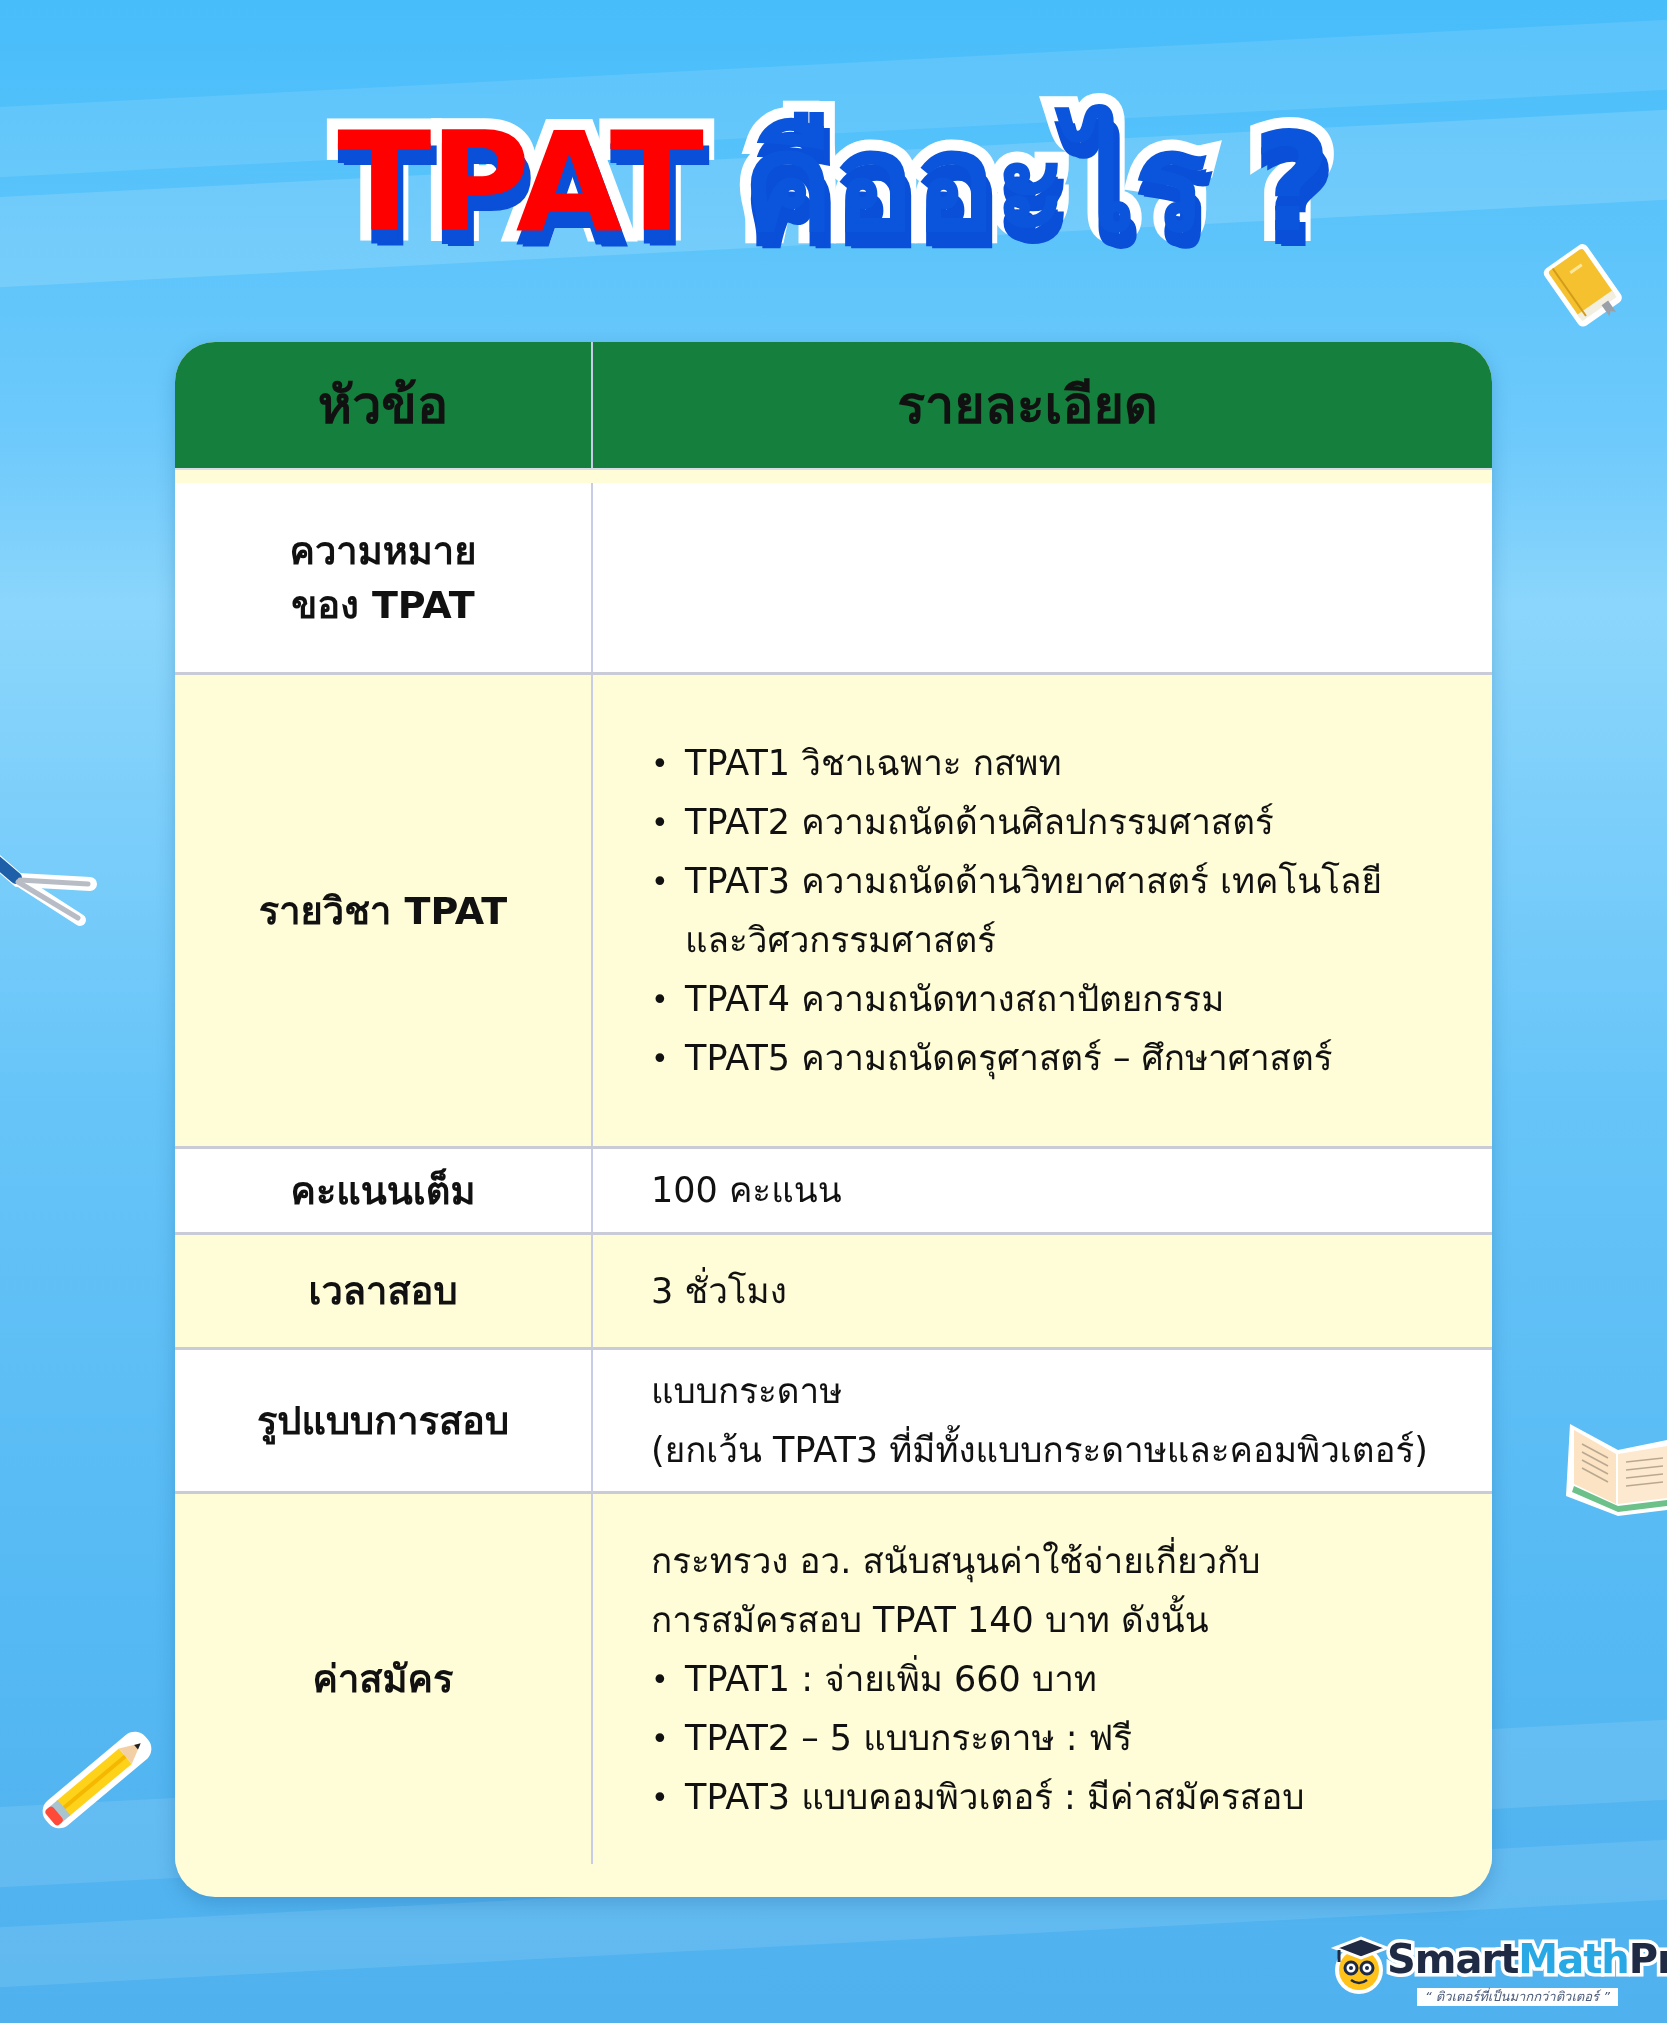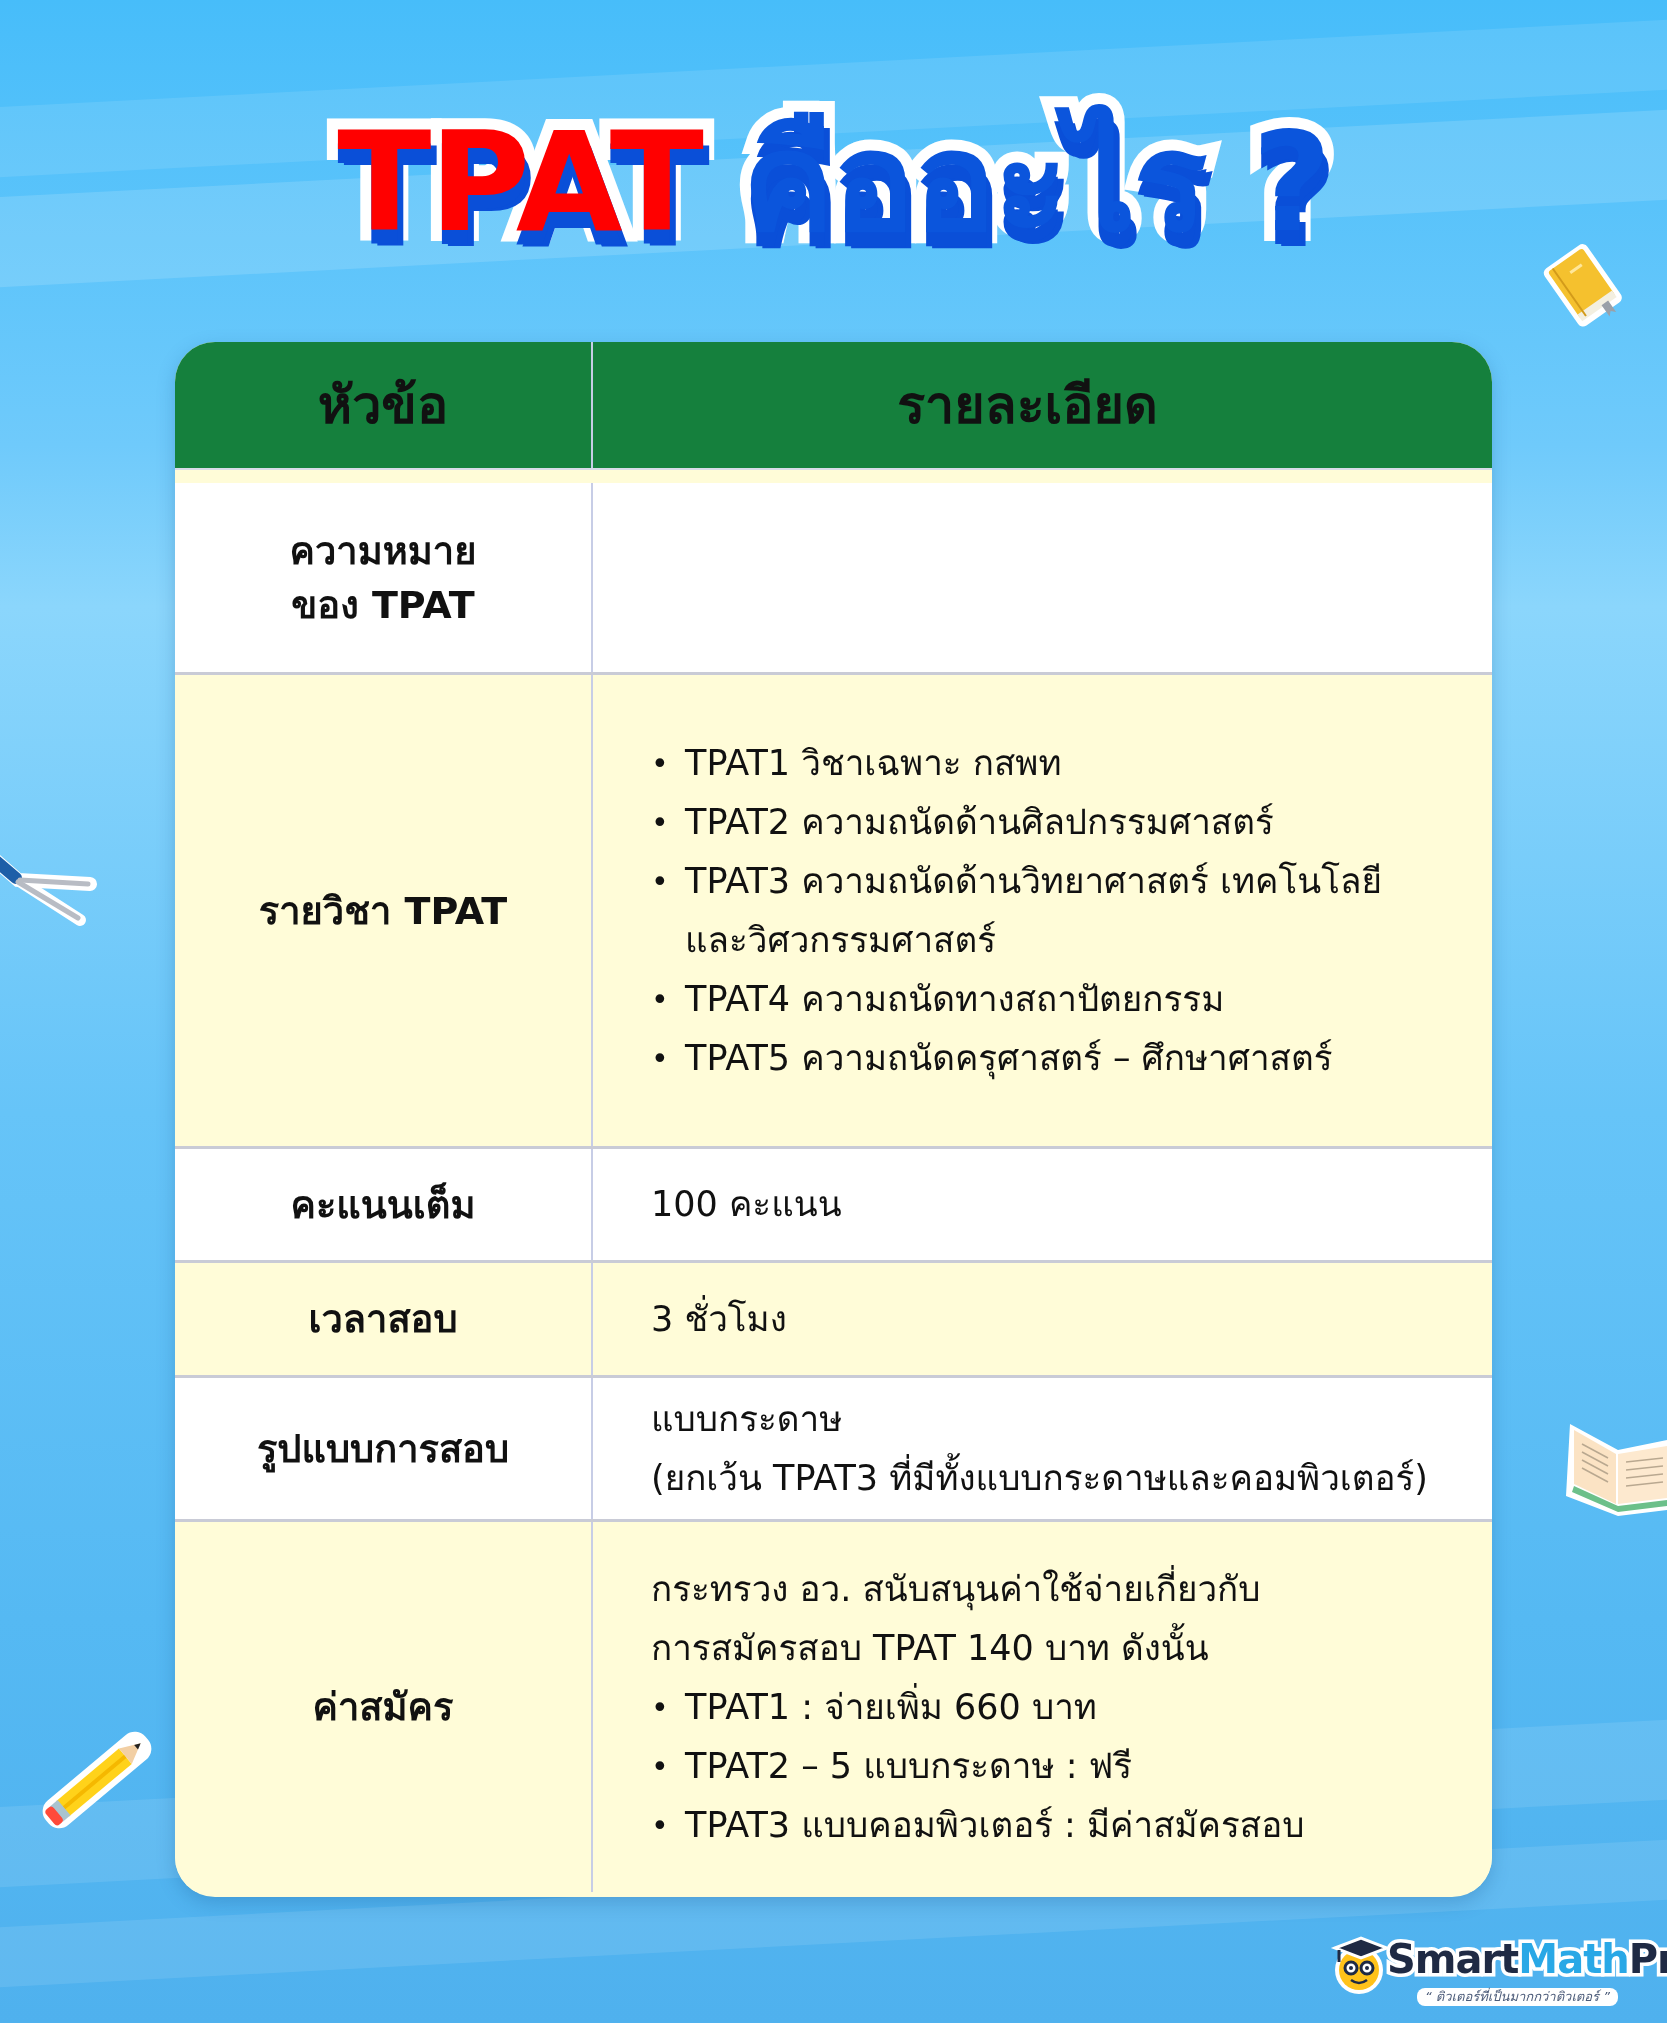--- a/index.html
+++ b/index.html
@@ -60,21 +60,21 @@
   }
   .logo .brand {
     position: absolute; left: 62px; top: 4px; font-family: "DejaVu Sans", sans-serif; font-weight: bold; font-size: 40px;
     letter-spacing: -1px;
     -webkit-text-stroke: 7px #ffffff; paint-order: stroke fill;
   }
   .logo .b1 { color: #1f2a44; }
   .logo .b2 { color: #29a8e6; }
   .logo .tag {
     position: absolute; left: 92px; top: 56px; font-size: 13px; color: #4a5a78; font-style: italic;
-    background: #ffffff; border-radius: 8px; padding: 0 8px; line-height: 18px;
+    background: #ffffff; border-radius: 0; padding: 0 8px; line-height: 18px;
   }
 </style>
 </head>
 <body>
 
 <div class="bg-band" style="top:60px;height:70px;"></div>
 <div class="bg-band" style="top:150px;height:90px;background:rgba(255,255,255,0.14);"></div>
 <div class="bg-band" style="top:1760px;height:80px;"></div>
 <div class="bg-band" style="top:1880px;height:60px;"></div>
 
@@ -166,21 +166,21 @@
           <span class="dot">•</span>
           <span class="txt">TPAT4 ความถนัดทางสถาปัตยกรรม</span>
         </div>
       <div class="bullet">
           <span class="dot">•</span>
           <span class="txt">TPAT5 ความถนัดครุศาสตร์ – ศึกษาศาสตร์</span>
         </div>
     </div>
   </div>
 
-  <div class="row white" style="height:114px;">
+  <div class="row white" style="height:86px;">
     <div class="cell-left">คะแนนเต็ม</div>
     <div class="cell-right">
       <div>100 คะแนน</div>
     </div>
   </div>
 
   <div class="row cream" style="height:115px;">
     <div class="cell-left">เวลาสอบ</div>
     <div class="cell-right">
       <div>3 ชั่วโมง</div>

